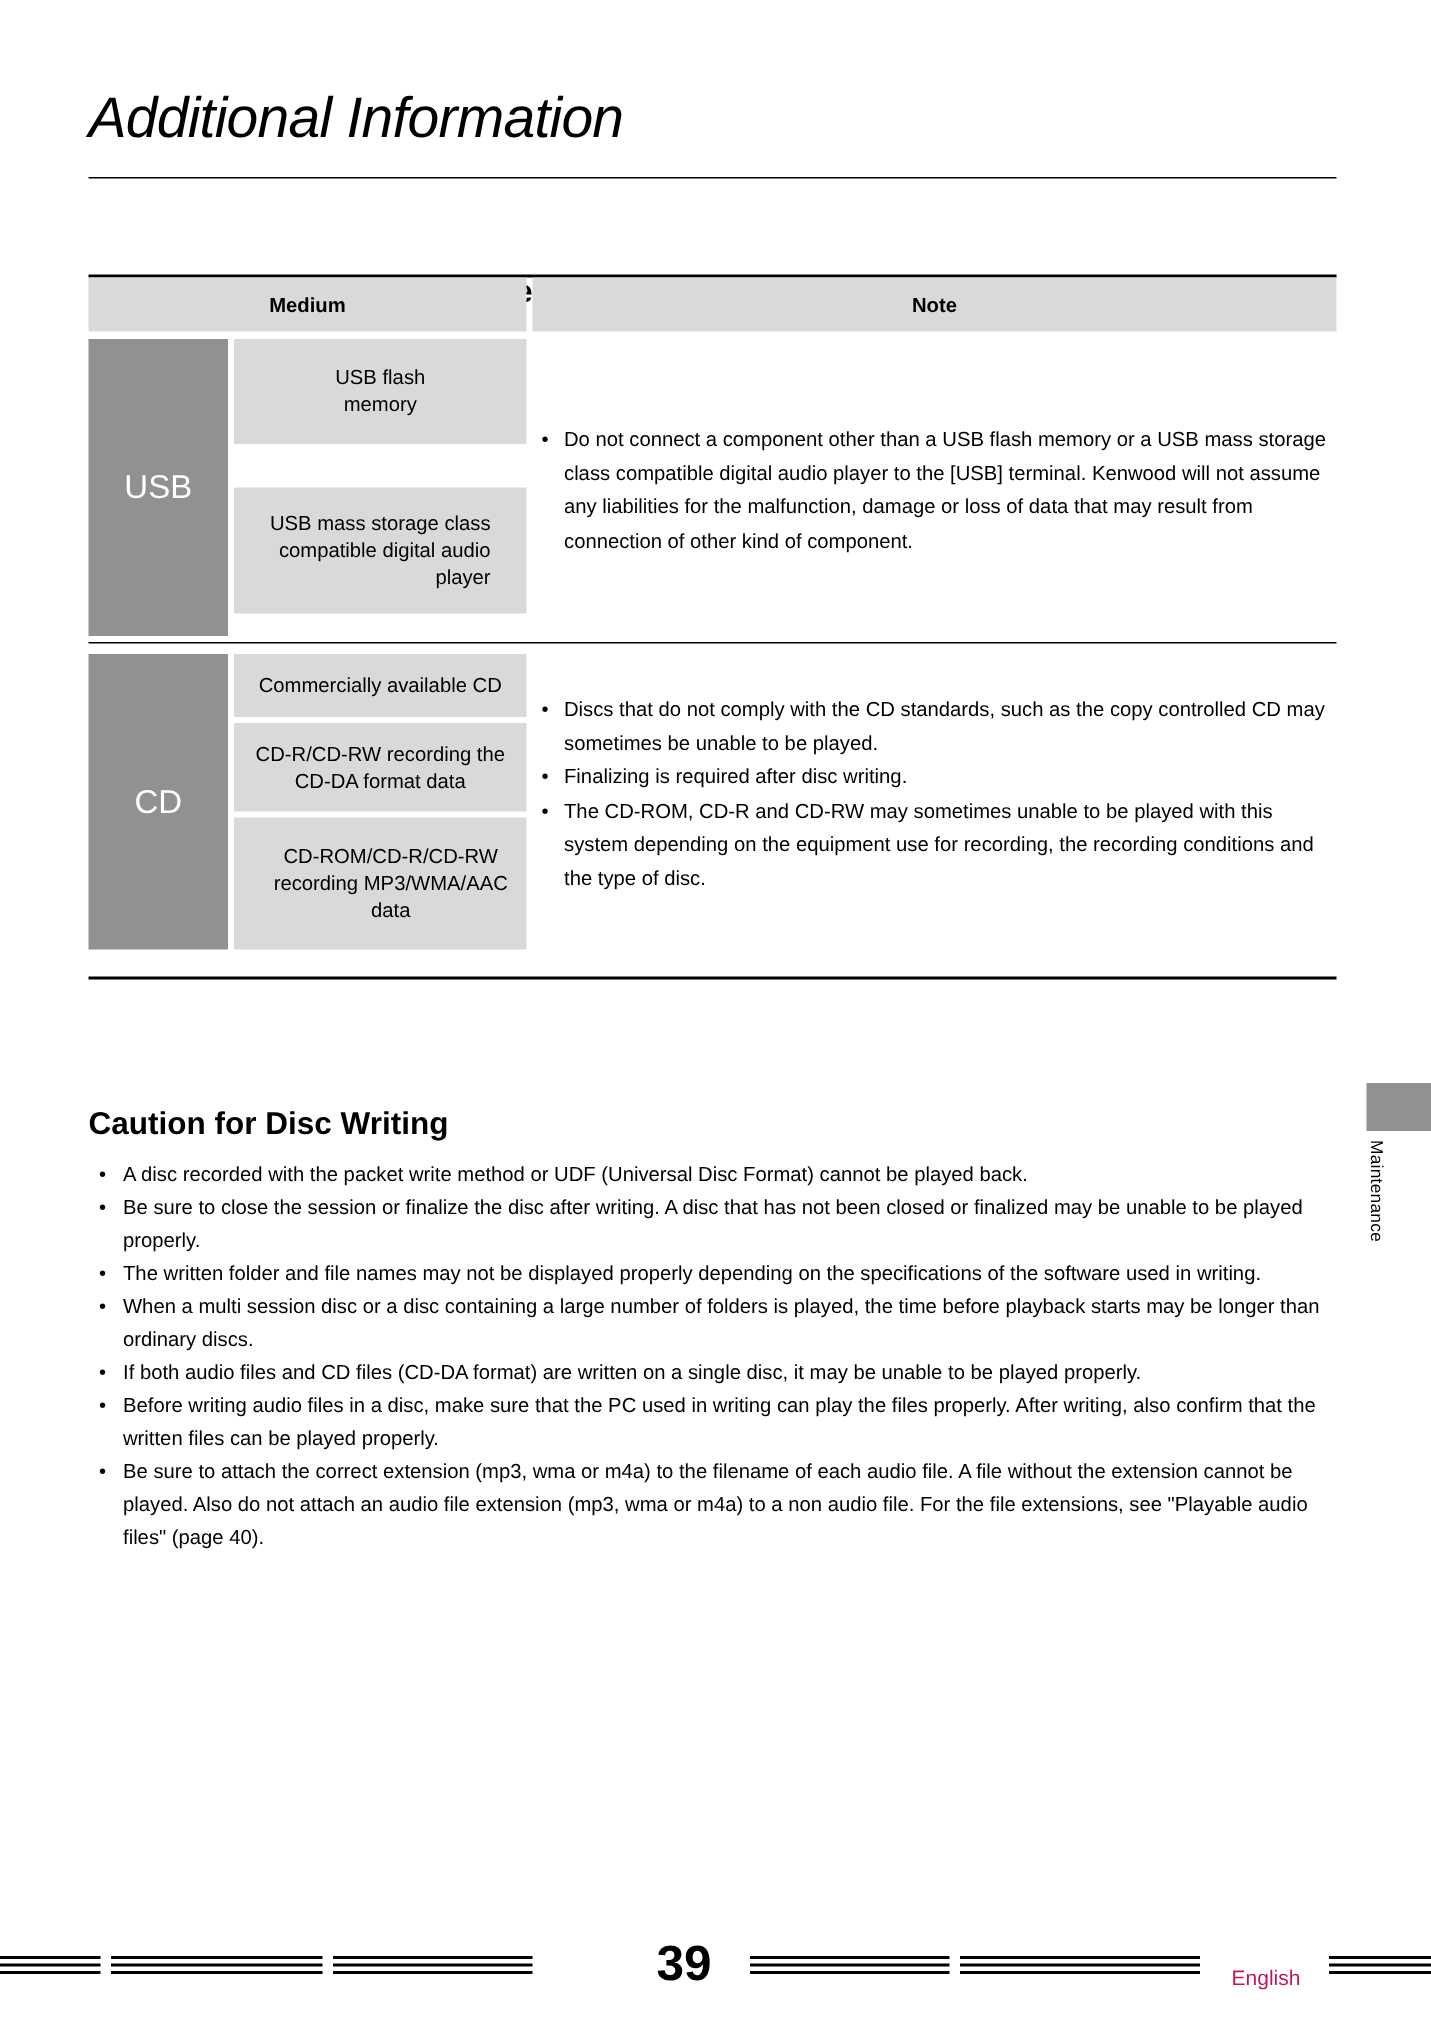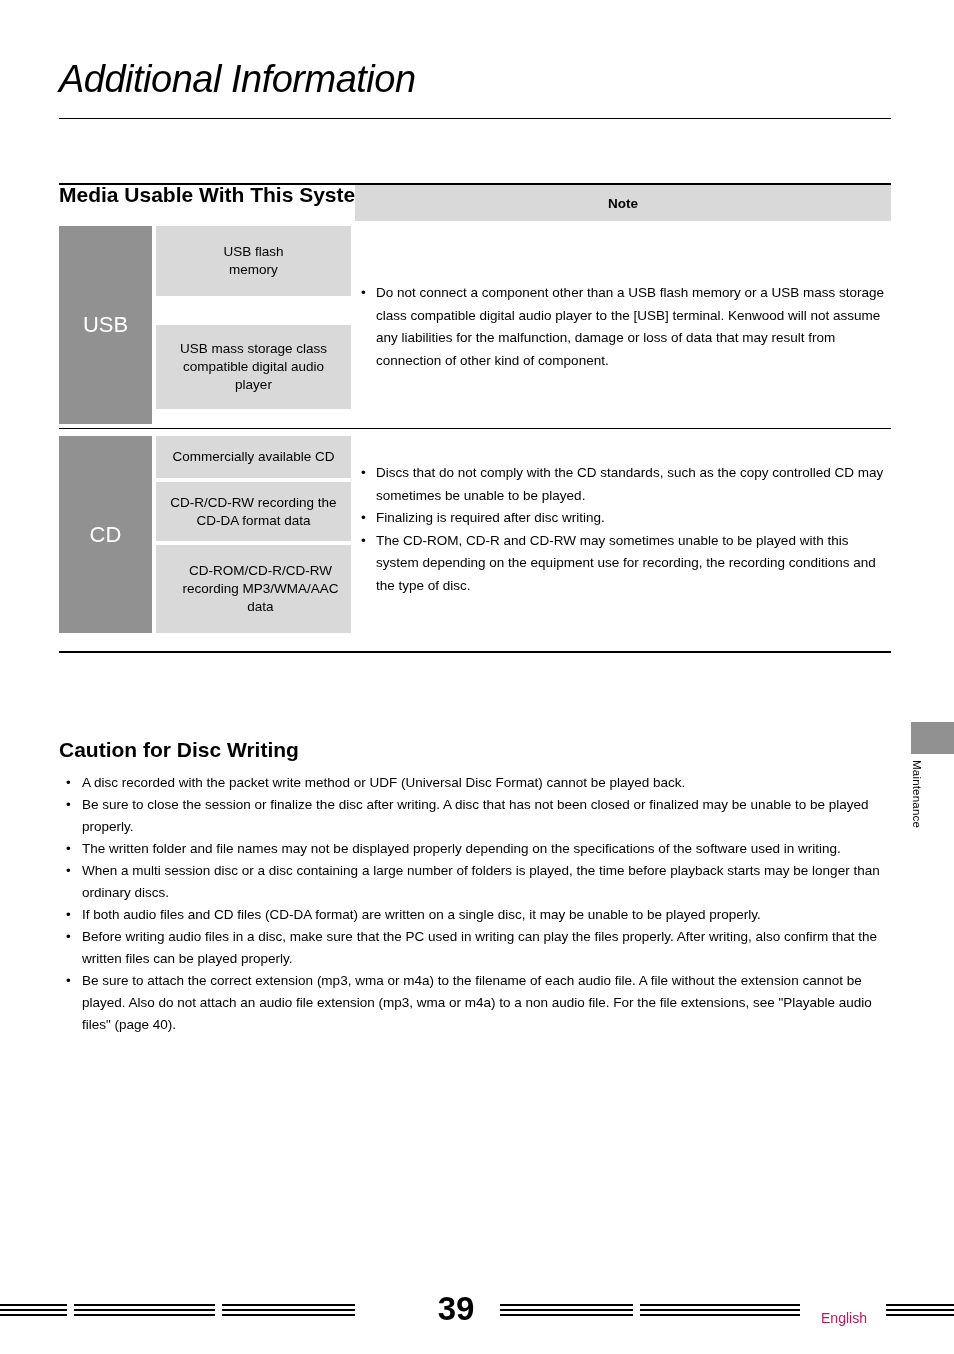--- a/index.html
+++ b/index.html
@@ -120,21 +120,21 @@
     display: flex;
     align-items: center;
     justify-content: center;
     text-align: center;
     line-height: 18px;
     padding: 0 6px;
     box-sizing: border-box;
   }
   
   .mc-usb-1 { top: 0px;   height: 70px; }
-  .mc-usb-2 { top: 99px;  height: 84px; }
+  .mc-usb-2 { top: 99px;  height: 84px; text-align: right; }
   
   .mc-cd-1 { top: 0px;   height: 42px; }
   .mc-cd-2 { top: 46px;  height: 59px; }
   .mc-cd-3 { top: 109px; height: 88px; padding-left: 20px; }
 
   .note-cell {
     position: absolute;
     left: 300px;
     width: 532px;
     font-size: 13.5px;
@@ -273,20 +273,21 @@
 
   <div class="title">Additional Information</div>
   <div class="title-rule"></div>
 
   <div class="sec-head h1">Media Usable With This System</div>
 
   <div class="table">
     <div class="tbl-top-rule"></div>
 
     <div class="hdr-row">
+      <div class="hdr-cell hdr-medium">Medium</div>
       <div class="hdr-cell hdr-note">Note</div>
     </div>
 
     <div class="grp grp-usb">
       <div class="badge usb">USB</div>
       <div class="medium-cell mc-usb-1">
         <span>USB flash<br>memory</span>
       </div>
       <div class="medium-cell mc-usb-2">
         <span>USB mass storage class<br>compatible digital audio<br>player</span>

